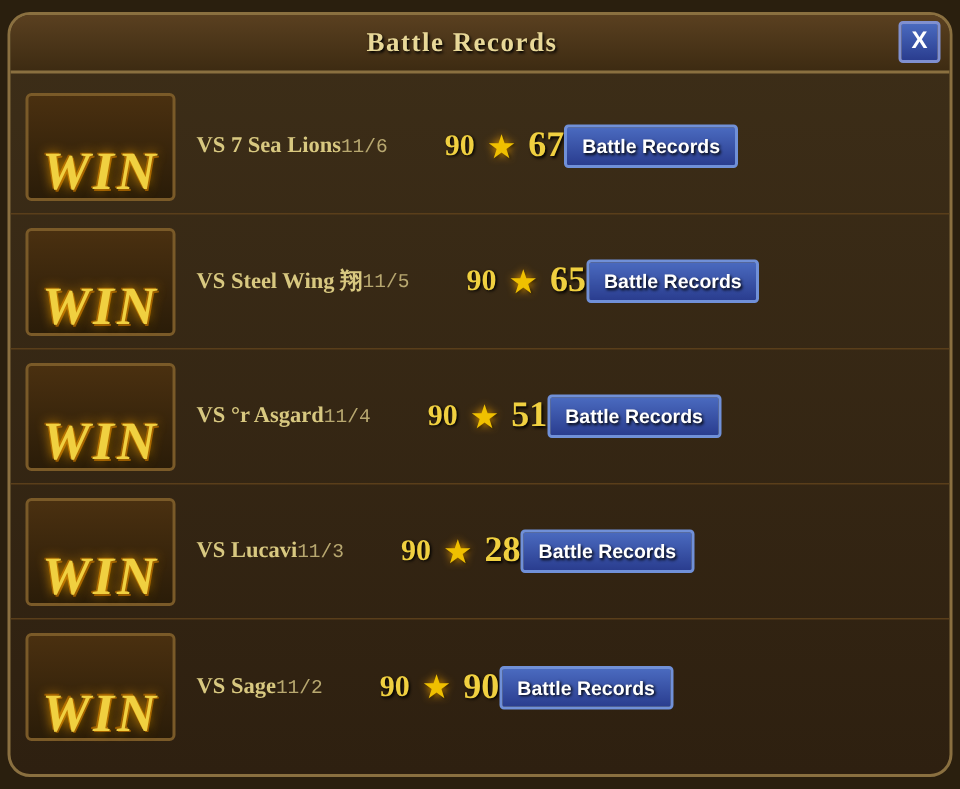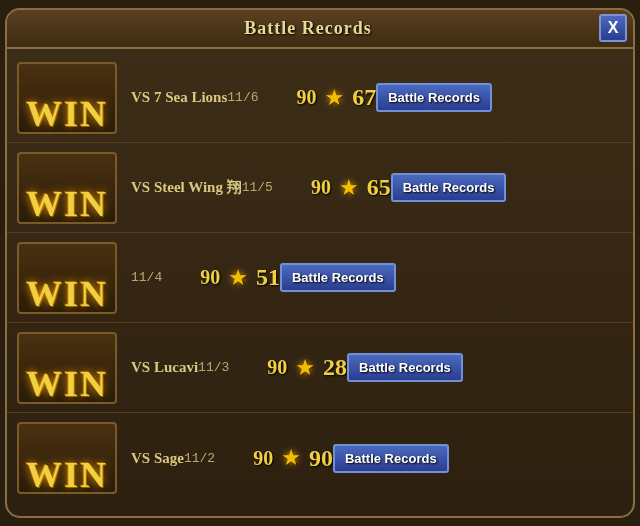--- a/index.html
+++ b/index.html
@@ -107,20 +107,21 @@
     .win-text {
       font-size: 36px;
       font-weight: bold;
       color: #f0d040;
       text-shadow:
         0 0 8px #f0a000,
         1px 1px 0 #8a5000,
         -1px -1px 0 #8a5000,
         2px 2px 4px #000;
       letter-spacing: 2px;
+      font-style: italic;
       margin-top: 33px;
     }
 
     .record-info {
       flex: 1;
       display: flex;
       flex-direction: row;
       gap: 6px;
     }
 
@@ -234,20 +235,21 @@
         <button class="battle-records-btn">Battle Records</button>
       </div>
     </div>
   </div>
       <div class="record-row">
     <div class="win-badge">
       <span class="win-text">WIN</span>
     </div>
     <div class="record-info">
       <div class="record-top">
+        <span class="vs-text">VS  °r Asgard</span>
         <span class="date-text">11/4</span>
       </div>
       <div class="record-bottom">
         <div class="score-area">
           <span class="score-my">90</span>
           <span class="star-icon">★</span>
           <span class="score-opp">51</span>
         </div>
         <button class="battle-records-btn">Battle Records</button>
       </div>

